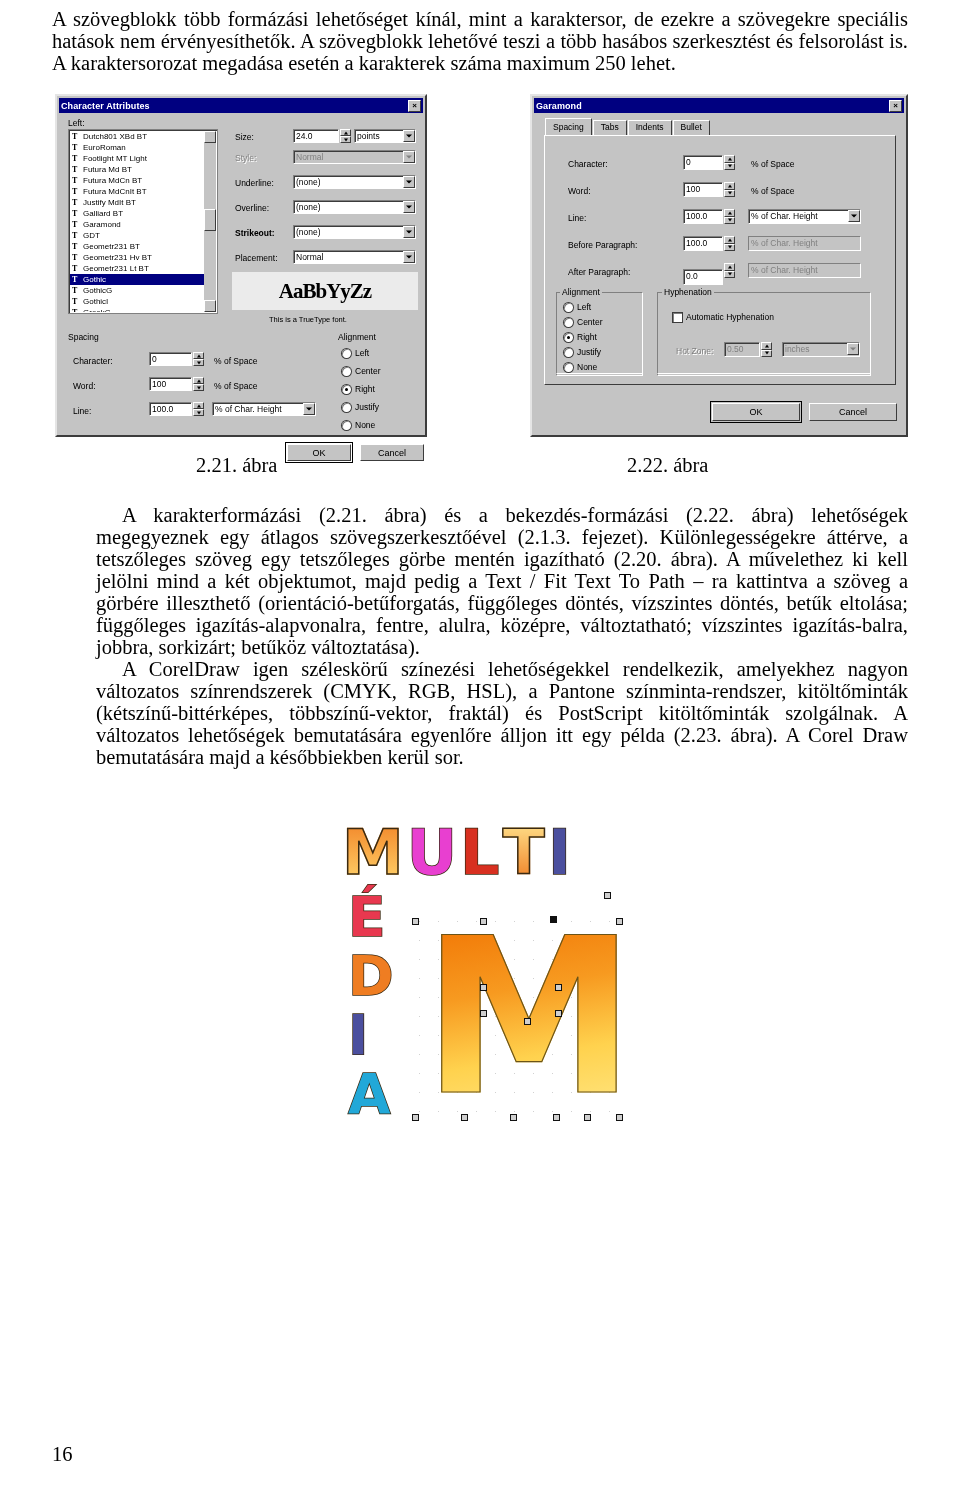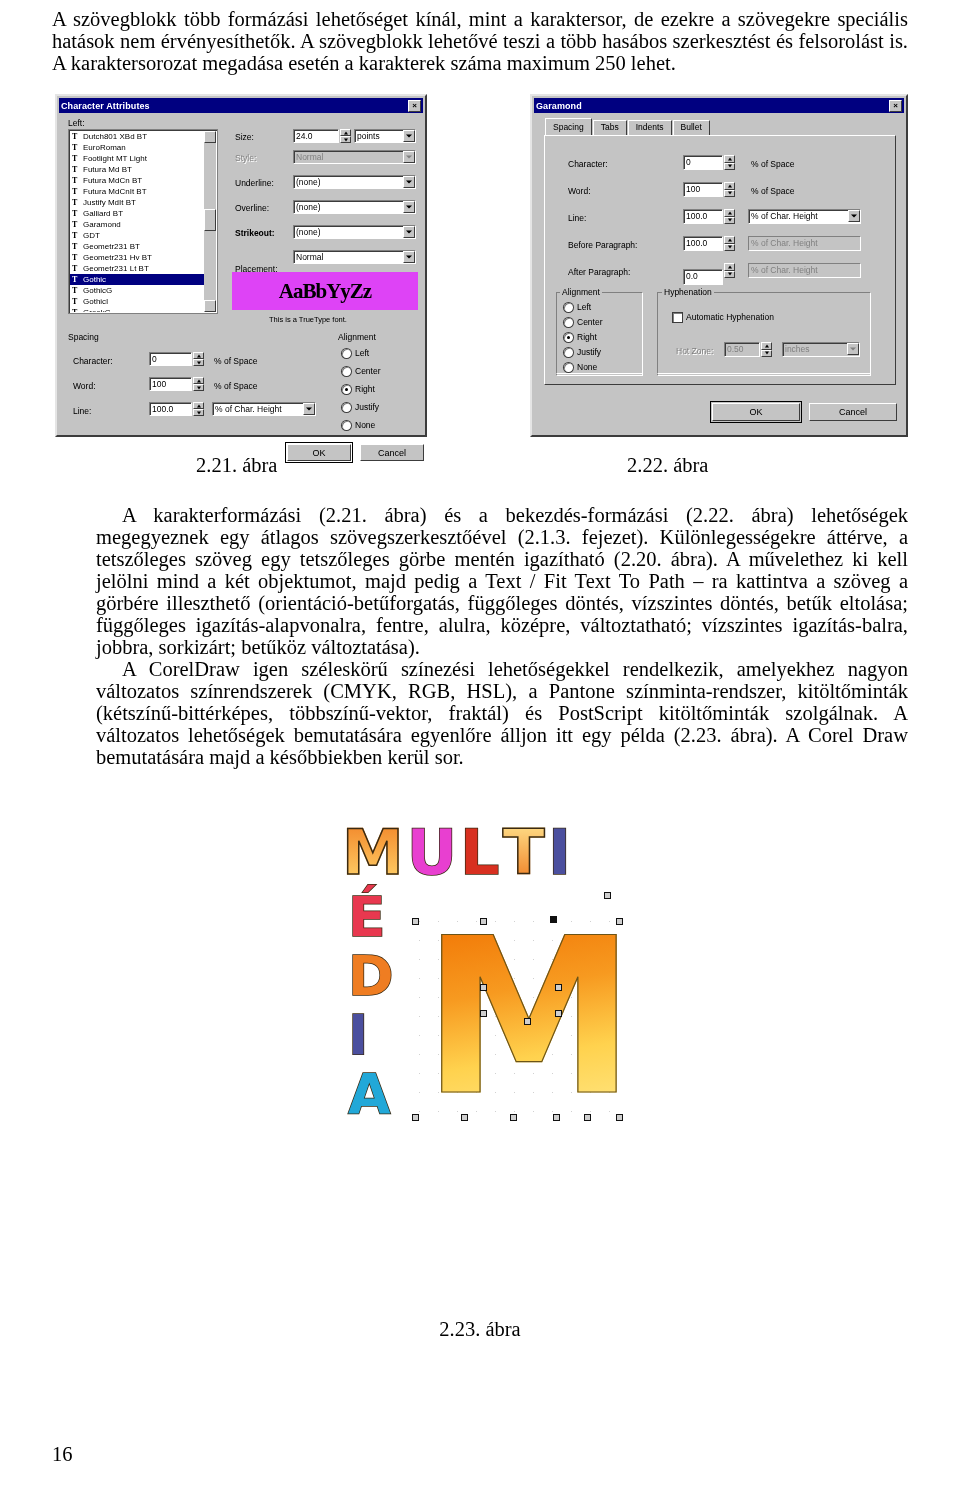--- a/index.html
+++ b/index.html
@@ -164,21 +164,21 @@
     border-top:1px solid #ffffff; border-left:1px solid #ffffff;
     border-right:1px solid #404040; border-bottom:1px solid #404040;
   }
   .sbar .sb-btn.t { top:0; } .sbar .sb-btn.b { bottom:0; }
   .sbar .sb-thumb {
     position:absolute; left:0; width:12px; height:22px; background:#c0c0c0;
     border-top:1px solid #ffffff; border-left:1px solid #ffffff;
     border-right:1px solid #404040; border-bottom:1px solid #404040;
   }
   .sample {
-    position:absolute; background:#d946ef;
+    position:absolute; background:#e5e5e5;
     font-family:"Liberation Serif", serif;
     font-size:21px; font-weight:bold; letter-spacing:-1px;
     display:flex; align-items:center; justify-content:center;
     color:#000;
   }
   .tabstrip { position:absolute; display:flex; }
   .tab {
     height:15px; background:#c0c0c0; font-size:8.5px;
     border-top:1px solid #ffffff; border-left:1px solid #ffffff;
     border-right:1px solid #404040;
@@ -286,21 +286,21 @@
       <div class="arrowbtn" style="left:346px; top:80px;"></div>
 
       <span class="lbl" style="left:178px; top:107px;">Overline:</span>
       <div class="field" style="left:236px; top:104px; width:123px; height:14px;">(none)</div>
       <div class="arrowbtn" style="left:346px; top:105px;"></div>
 
       <span class="lbl" style="left:178px; top:132px;font-weight:bold;">Strikeout:</span>
       <div class="field" style="left:236px; top:129px; width:123px; height:14px;">(none)</div>
       <div class="arrowbtn" style="left:346px; top:130px;"></div>
 
-      <span class="lbl" style="left:178px; top:168px;">Placement:</span>
+      <span class="lbl" style="left:178px; top:157px;">Placement:</span>
       <div class="field" style="left:236px; top:154px; width:123px; height:14px;">Normal</div>
       <div class="arrowbtn" style="left:346px; top:155px;"></div>
 
       <div class="sample" style="left:175px; top:176px; width:186px; height:38px;">AaBbYyZz</div>
       <span class="lbl" style="left:212px; top:219px; font-size:7.5px;">This is a TrueType font.</span>
 
       <span class="lbl" style="left:11px; top:236px;">Spacing</span>
 
       <span class="lbl" style="left:16px; top:260px;">Character:</span>
       <div class="field" style="left:92px; top:256px; width:43px; height:14px;">0</div>
@@ -461,16 +461,15 @@
       <span class="h" style="left:204px; top:196px;"></span>
       <span class="h" style="left:68px;  top:66px;"></span>
       <span class="h" style="left:68px;  top:92px;"></span>
       <span class="h" style="left:143px; top:66px;"></span>
       <span class="h" style="left:143px; top:92px;"></span>
       <span class="h" style="left:112px; top:100px;"></span>
       <span class="h" style="left:192px; top:-26px;"></span>
     </div>
   </div>
 
-  <div class="figcap-bottom">2.23. ábra</div>
   <div class="pgnum">16</div>
 
 </div>
 
 </body></html>

